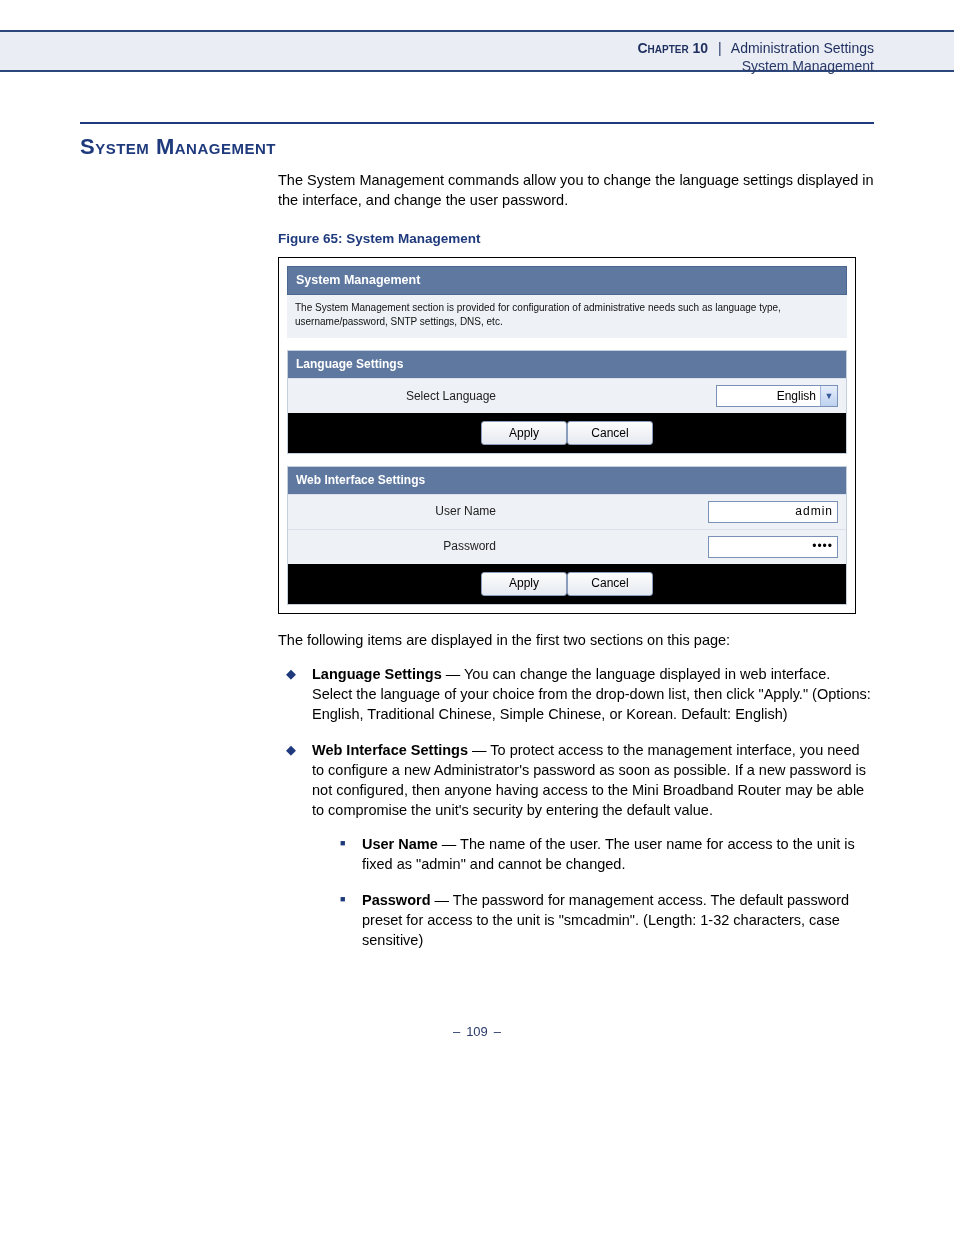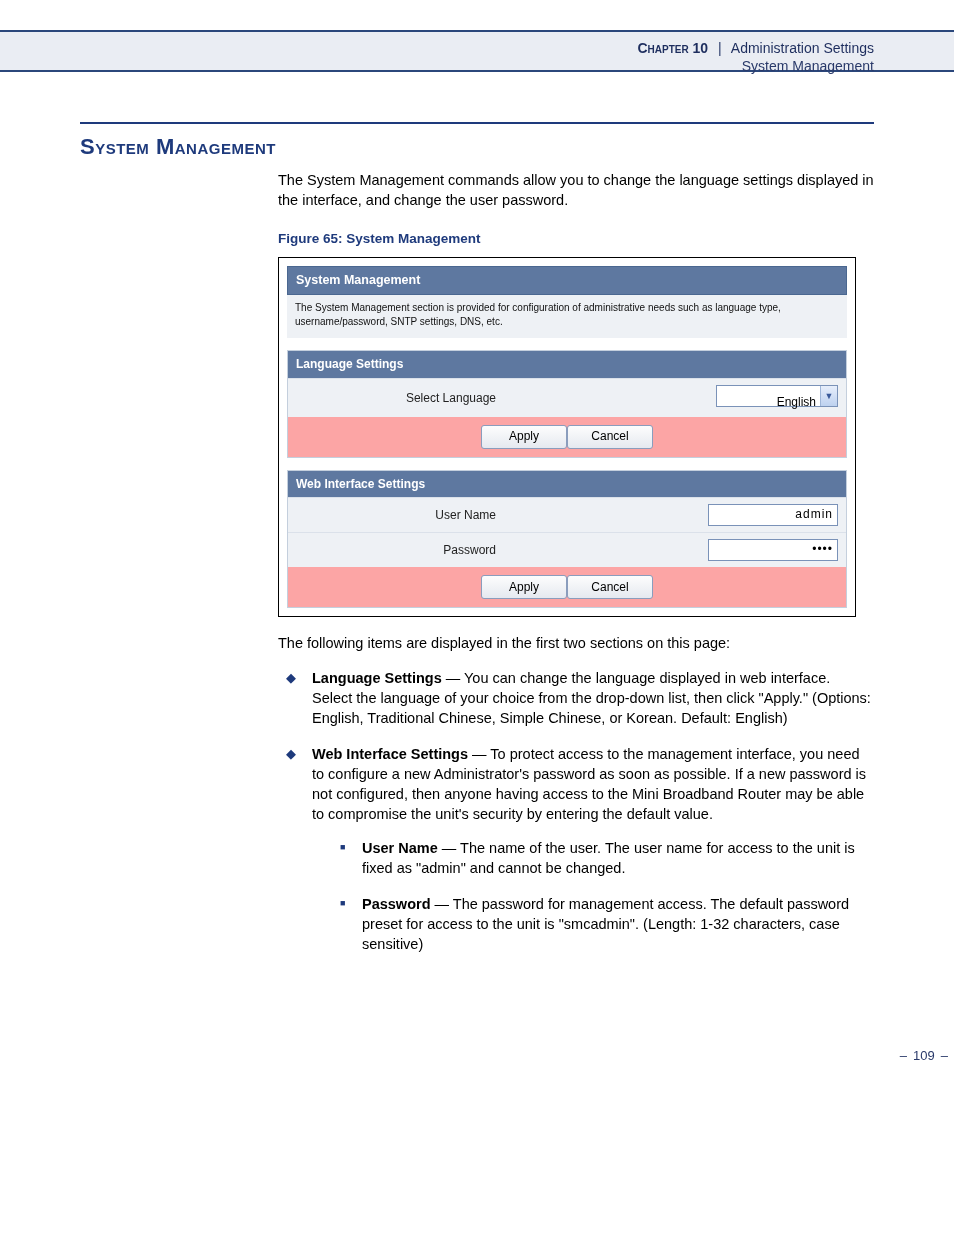--- a/index.html
+++ b/index.html
@@ -111,21 +111,21 @@
     display:inline-flex;
     align-items:stretch;
     height:20px;
     border:1px solid #7a92b8;
     width:120px;
     background:#fff;
     font-size:12px;
     font-family: Arial, sans-serif;
   }
   .select-box .val {
-    padding:8px 4px;
+    padding:2px 4px;
     flex:1;
   }
   .select-box .dd {
     width:16px;
     background:linear-gradient(#e7eefb,#bdd1ef);
     border-left:1px solid #9fb6d8;
     display:flex;align-items:center;justify-content:center;
     color:#3a5a9a;font-size:9px;
   }
   .text-input {
@@ -134,21 +134,21 @@
     background:#fff;
     width:120px;
     height:18px;
     padding:1px 4px;
     font-size:12px;
     font-family: Arial, sans-serif;
     letter-spacing: 1px;
   }
   .btn-row {
     display:flex;justify-content:center;
-    background:#fca5a5;
+    background:#000000;
     padding:8px 0;
     font-size:12px;
   }
   .win-btn {
     min-width:84px;height:22px;
     background:linear-gradient(#fdfdfd,#e5e9f0);
     border:1px solid #8a9dbd;
     border-radius:3px;
     font-size:12px;
     font-family: Arial, sans-serif;
@@ -162,24 +162,24 @@
     content:"◆"; position:absolute; left:8px; top:1px; color:#1e3a7c; font-size:13px;
   }
   ul.square { list-style:none; padding:0; margin: 14px 0 0 20px;}
   ul.square > li { position:relative; padding-left:30px; margin-bottom:16px;margin-top:10px;}
   ul.square > li::before {
     content:"■"; position:absolute; left:8px; top:3px; color:#1e3a7c; font-size:9px;
   }
   .b { font-weight:bold; }
 
   .footer {
-    text-align:right;
+    text-align:center;
     font-size:13px;
     color:#2a3a6a;
-    margin-top: 94px;
+    margin-top: 74px;
     padding-bottom: 30px;
   }
   .footer .dash { margin: 0 6px;}
 </style>
 </head>
 <body>
 
 <div class="header-band">
   <span class="line1">
     <span class="chapter">Chapter 10</span>

